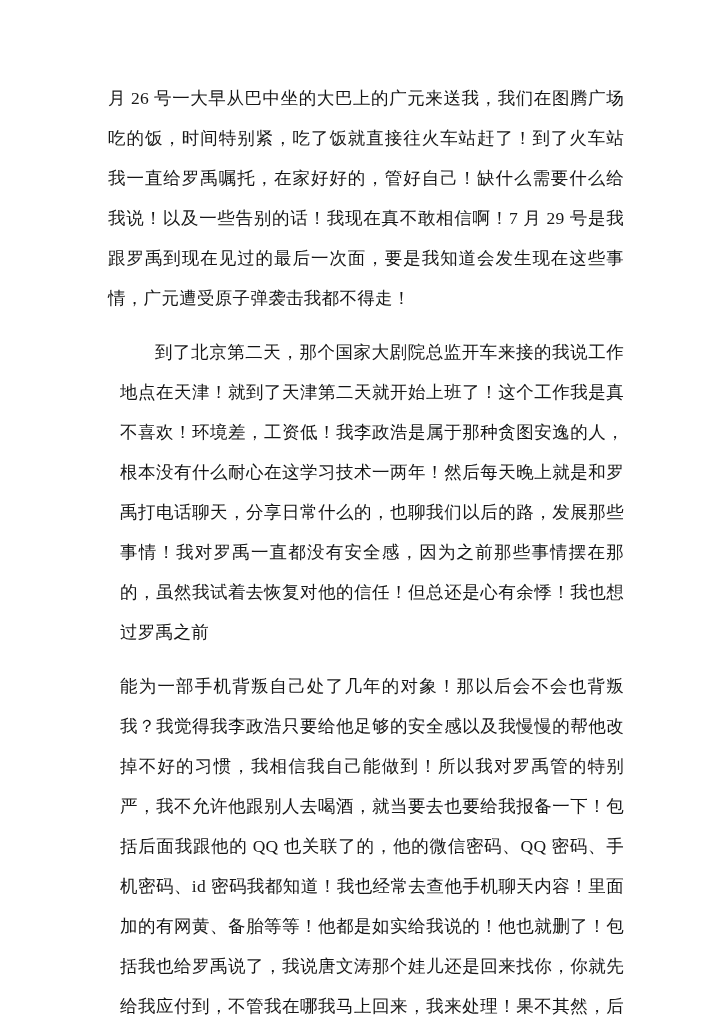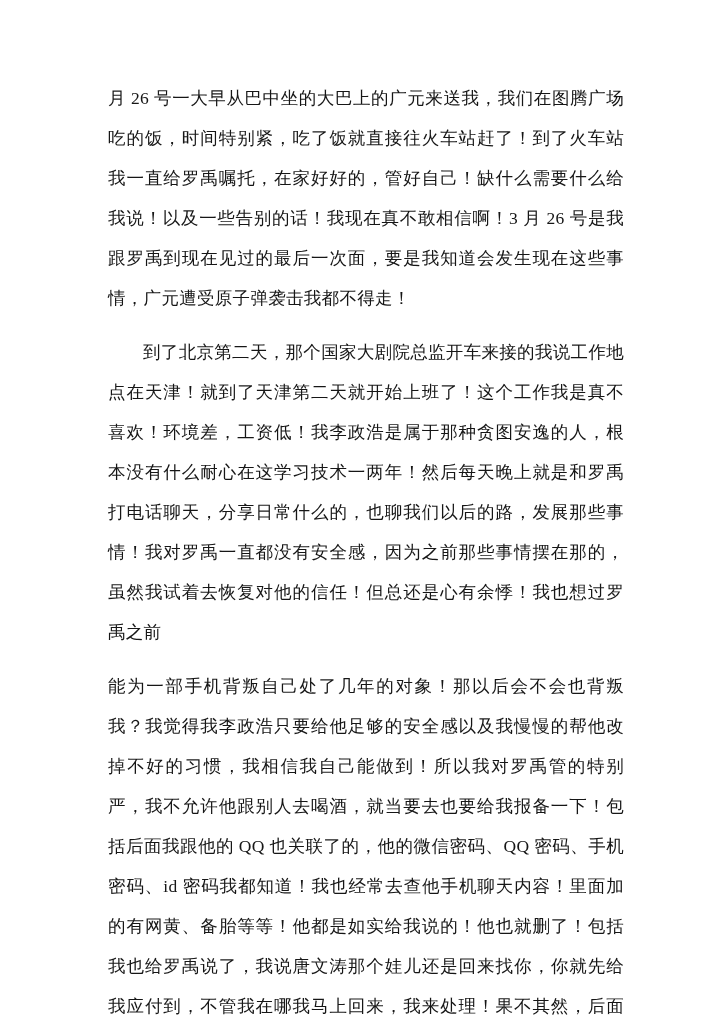--- a/index.html
+++ b/index.html
@@ -35,24 +35,25 @@
     text-indent: 0;
   }
   .para + .para {
     margin-top: 0;
   }
   .para.indent {
     text-indent: 2em;
   }
   .para.gap {
     margin-top: 14px;
+    margin-left: 12px;
   }
 </style>
 </head>
 <body>
 
 <div class="page">
   <div class="doc-body">
-    <p class="para">月 26 号一大早从巴中坐的大巴上的广元来送我，我们在图腾广场吃的饭，时间特别紧，吃了饭就直接往火车站赶了！到了火车站我一直给罗禹嘱托，在家好好的，管好自己！缺什么需要什么给我说！以及一些告别的话！我现在真不敢相信啊！3 月 26 号是我跟罗禹到现在见过的最后一次面，要是我知道会发生现在这些事情，广元遭受原子弹袭击我都不得走！</p>
+    <p class="para">月 26 号一大早从巴中坐的大巴上的广元来送我，我们在图腾广场吃的饭，时间特别紧，吃了饭就直接往火车站赶了！到了火车站我一直给罗禹嘱托，在家好好的，管好自己！缺什么需要什么给我说！以及一些告别的话！我现在真不敢相信啊！7 月 29 号是我跟罗禹到现在见过的最后一次面，要是我知道会发生现在这些事情，广元遭受原子弹袭击我都不得走！</p>
     <p class="para indent gap">到了北京第二天，那个国家大剧院总监开车来接的我说工作地点在天津！就到了天津第二天就开始上班了！这个工作我是真不喜欢！环境差，工资低！我李政浩是属于那种贪图安逸的人，根本没有什么耐心在这学习技术一两年！然后每天晚上就是和罗禹打电话聊天，分享日常什么的，也聊我们以后的路，发展那些事情！我对罗禹一直都没有安全感，因为之前那些事情摆在那的，虽然我试着去恢复对他的信任！但总还是心有余悸！我也想过罗禹之前</p>
     <p class="para gap">能为一部手机背叛自己处了几年的对象！那以后会不会也背叛我？我觉得我李政浩只要给他足够的安全感以及我慢慢的帮他改掉不好的习惯，我相信我自己能做到！所以我对罗禹管的特别严，我不允许他跟别人去喝酒，就当要去也要给我报备一下！包括后面我跟他的 QQ 也关联了的，他的微信密码、QQ 密码、手机密码、id 密码我都知道！我也经常去查他手机聊天内容！里面加的有网黄、备胎等等！他都是如实给我说的！他也就删了！包括我也给罗禹说了，我说唐文涛那个娃儿还是回来找你，你就先给我应付到，不管我在哪我马上回来，我来处理！果不其然，后面发生了，罗禹并没告诉我！而是选择妥协唐</p>
   </div>
 </div>
 
 </body></html>

